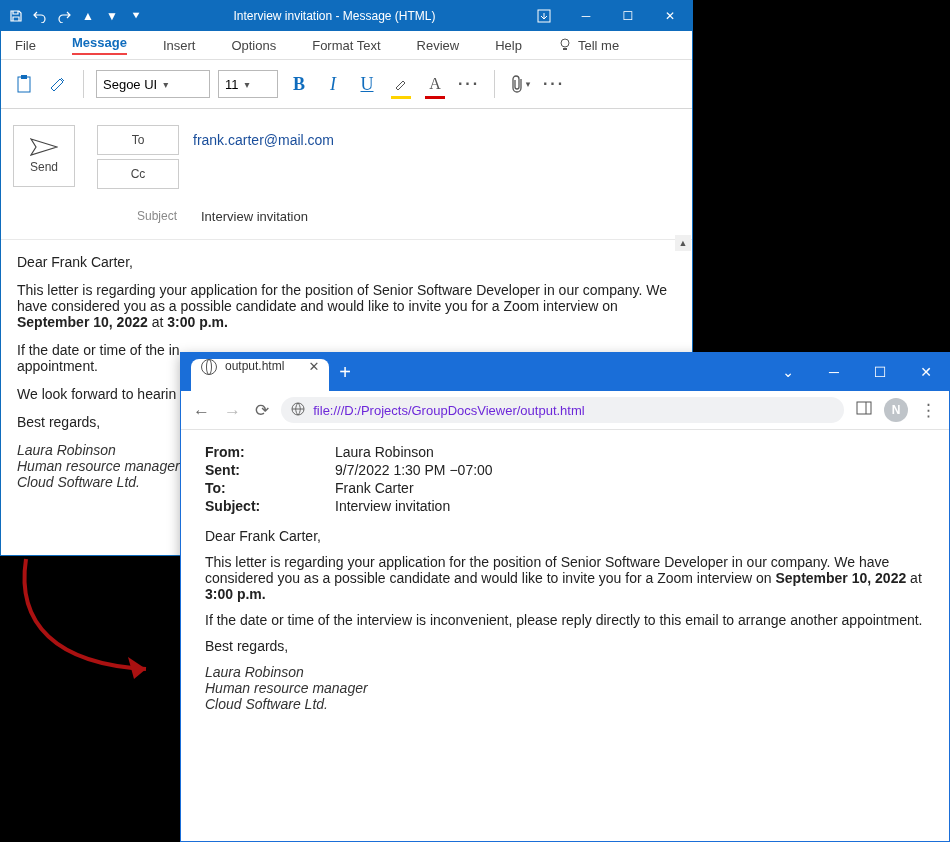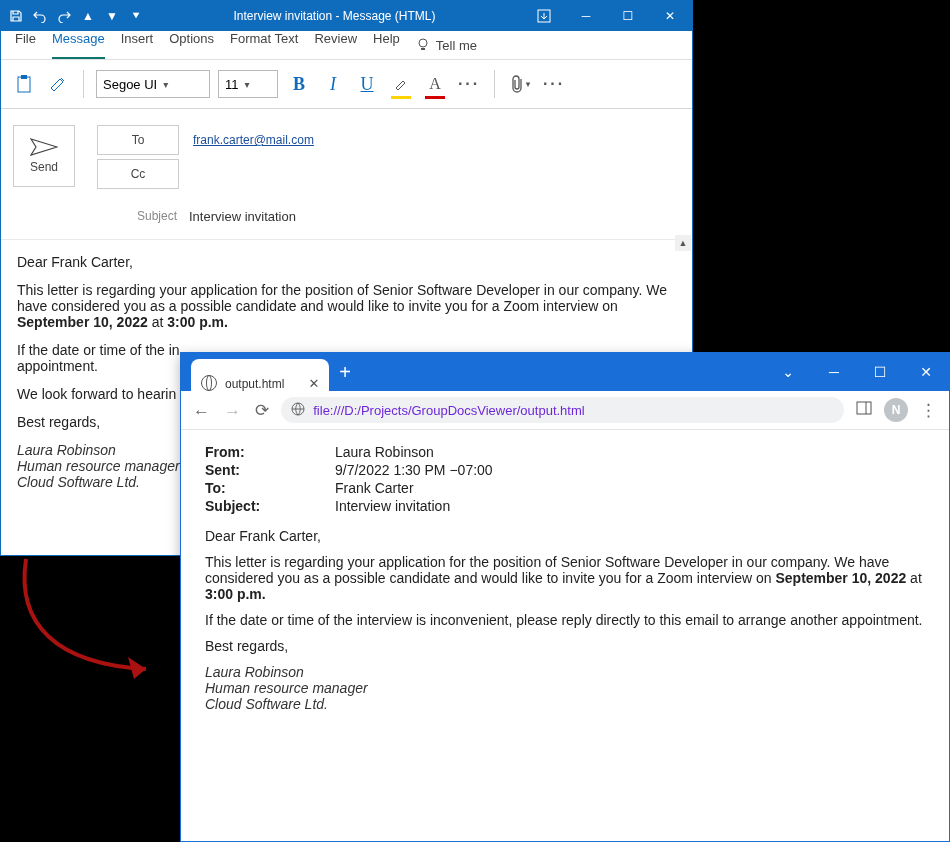--- a/index.html
+++ b/index.html
@@ -3,22 +3,22 @@
 <meta charset="utf-8">
 <style>
   html,body{margin:0;padding:0;font-family:"Segoe UI",Arial,sans-serif;background:#000;width:950px;height:842px;overflow:hidden;position:relative}
   .outlook{position:absolute;left:0;top:0;width:691px;height:554px;background:#fff;border:1px solid #0f6cbd;display:flex;flex-direction:column}
   .titlebar{height:30px;background:#0f6cbd;color:#fff;display:flex;align-items:center;font-size:12px}
   .tb-left{display:flex;align-items:center;gap:6px;padding-left:6px}
   .tb-center{flex:1;text-align:center}
   .tb-right{display:flex;align-items:center;gap:2px;padding-right:2px}
   .tb-ic{width:18px;height:18px;display:inline-flex;align-items:center;justify-content:center;color:#fff}
   .win-btn{width:40px;height:30px;display:flex;align-items:center;justify-content:center;color:#fff}
-  .menu{height:28px;display:flex;gap:16px;padding:0 14px;font-size:13px;color:#444;border-bottom:1px solid #e0e0e0}
-  .menu .sel{color:#0f6cbd;border-bottom:2px solid #0f766e;padding-bottom:15px;font-weight:400}
+  .menu{height:28px;display:flex;align-items:center;gap:36px;padding:0 14px;font-size:13px;color:#444;border-bottom:1px solid #e0e0e0}
+  .menu .sel{color:#0f6cbd;border-bottom:2px solid #ef4444;padding-bottom:3px;font-weight:700}
   .menu .bulb{display:inline-flex;align-items:center;gap:6px}
   .ribbon{height:40px;display:flex;align-items:center;gap:8px;padding:4px 10px;border-bottom:1px solid #d6d6d6}
   .rib-ic{width:26px;height:26px;display:flex;align-items:center;justify-content:center;color:#0f6cbd}
   .font-sel{height:26px;border:1px solid #b9b9b9;display:flex;align-items:center;padding:0 6px;font-size:13px;gap:6px}
   .font-sel .chev{font-size:10px;color:#555}
   .sz-sel{width:46px}
   .btn-b{font-weight:700;font-family:'Times New Roman',serif;font-size:18px}
   .btn-i{font-style:italic;font-family:'Times New Roman',serif;font-size:18px}
   .btn-u{text-decoration:underline;font-family:'Times New Roman',serif;font-size:18px}
   .hl{position:relative}
@@ -26,32 +26,32 @@
   .fc{position:relative}
   .fc::after{content:"";position:absolute;bottom:-2px;left:3px;right:3px;height:3px;background:#d40000}
   .dots{font-weight:bold;letter-spacing:2px;color:#555}
   .vdiv{width:1px;height:28px;background:#d0d0d0;margin:0 4px}
   .compose{display:flex;padding:16px 12px 8px;border-bottom:1px solid #e9e9e9}
   .send-box{width:60px;height:60px;border:1px solid #ccc;display:flex;flex-direction:column;align-items:center;justify-content:center;margin-right:22px;font-size:12px;color:#444}
   .send-box svg{margin-bottom:4px}
   .fields{flex:1;display:flex;flex-direction:column;gap:4px}
   .frow{display:flex;align-items:center;height:30px}
   .fbtn{width:80px;height:28px;border:1px solid #ccc;display:flex;align-items:center;justify-content:center;font-size:12px;color:#444;margin-right:14px}
-  .flabel{width:80px;text-align:right;font-size:12px;color:#888;margin-right:12px}
-  .fval{font-size:12px;color:#1a4e9b;text-decoration:underline}
+  .flabel{width:80px;text-align:right;font-size:12px;color:#888;margin-right:24px}
+  .fval{font-size:14px;color:#1a4e9b;}
   .fval2{font-size:13px;color:#333}
   .body{flex:1;padding:14px 16px;font-size:14px;color:#222;overflow:hidden;position:relative}
   .body p{margin:0 0 12px}
   .sig{font-style:italic;color:#333}
   .scrollbit{position:absolute;right:1px;top:234px;width:16px}
   .sc-up{width:16px;height:16px;background:#f0f0f0;display:flex;align-items:center;justify-content:center;font-size:9px;color:#555}
 
   .browser{position:absolute;left:180px;top:352px;width:768px;height:488px;background:#fff;border:1px solid #1a6ed8;display:flex;flex-direction:column;box-shadow:0 4px 12px rgba(0,0,0,.3)}
   .br-tabs{height:38px;background:#1a6ed8;display:flex;align-items:flex-end}
-  .tab{background:#fff;border-radius:8px 8px 0 0;height:32px;display:flex;align-items:flex-end;gap:8px;padding:0 10px;margin-left:10px;font-size:12px;color:#333}
+  .tab{background:#fff;border-radius:8px 8px 0 0;height:32px;display:flex;align-items:flex-start;gap:8px;padding:0 10px;margin-left:10px;font-size:12px;color:#333}
   .tab .globe{width:14px;height:14px;border:1.4px solid #555;border-radius:50%;position:relative}
   .tab .globe::before{content:"";position:absolute;left:4px;top:-1px;width:4px;height:14px;border:1.4px solid #555;border-radius:50%}
   .tab .x{color:#555;font-size:13px;margin-left:16px}
   .newtab{color:#fff;font-size:20px;margin:0 10px;align-self:center}
   .wctrl{margin-left:auto;display:flex;align-items:center;height:38px}
   .wctrl .wb{width:46px;height:38px;display:flex;align-items:center;justify-content:center;color:#fff;font-size:14px}
   .addr{height:38px;display:flex;align-items:center;gap:10px;padding:0 10px;border-bottom:1px solid #e3e3e3}
   .nav-ic{color:#666;font-size:17px;padding:0 2px}
   .urlbox{flex:1;height:26px;background:#f0f1f3;border-radius:14px;display:flex;align-items:center;gap:8px;padding:0 10px;font-size:13px;color:#6d28d9}
   .avatar{width:24px;height:24px;border-radius:50%;background:#bfc4c9;color:#fff;display:flex;align-items:center;justify-content:center;font-size:12px;font-weight:600}

